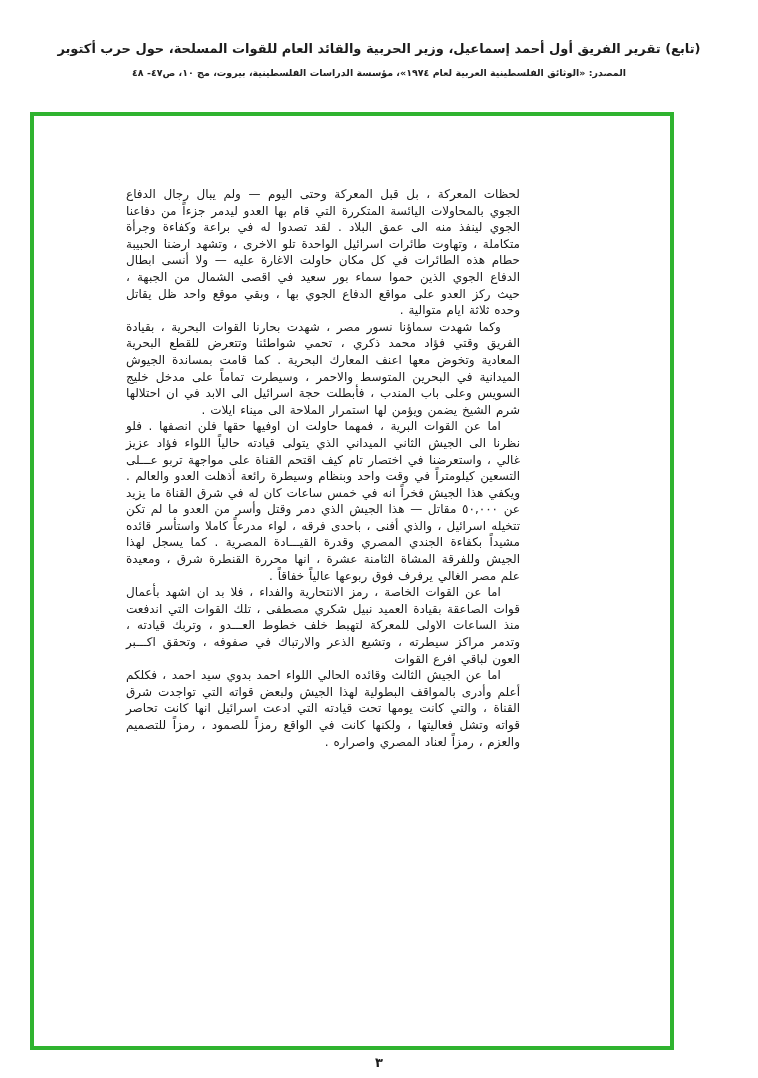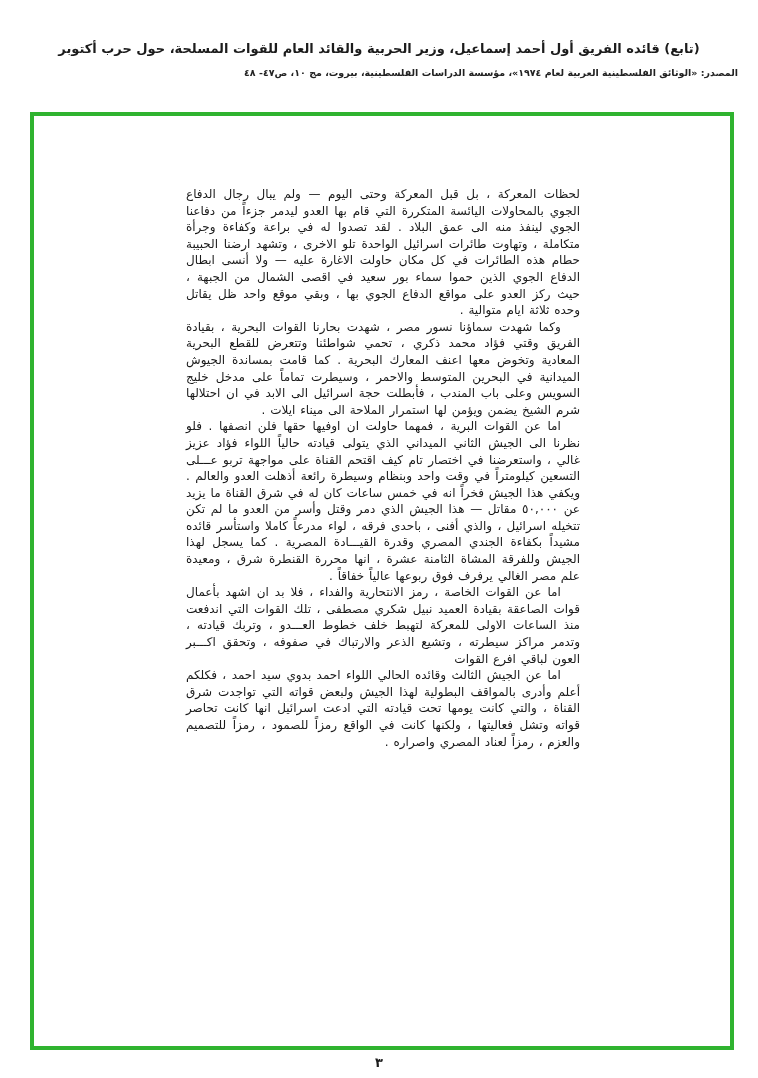--- a/index.html
+++ b/index.html
@@ -30,27 +30,26 @@
     letter-spacing: 0;
     padding: 0 40px;
     line-height: 1.4;
   }
   .header-source {
     margin-top: 9px;
     font-size: 9.5px;
     font-weight: bold;
     padding: 0 20px;
     color: #222;
-    text-align: right;
   }
   .green-frame {
     position: absolute;
     left: 30px;
     top: 112px;
-    width: 704px;
+    width: 644px;
     height: 938px;
     box-sizing: border-box;
     border: 4px solid #2fb32f;
     background: #ffffff;
   }
   .text-column {
     position: absolute;
     top: 70px;
     right: 150px;
     width: 394px;
@@ -78,21 +77,21 @@
     font-weight: bold;
     direction: rtl;
   }
 </style>
 </head>
 <body>
 
 <div class="page">
 
   <div class="header">
-    <div class="header-title">(تابع) قائده الفريق أول أحمد إسماعيل، وزير الحربية والقائد العام للقوات المسلحة، حول حرب أكتوبر</div>
+    <div class="header-title">(تابع) تقرير الفريق أول أحمد إسماعيل، وزير الحربية والقائد العام للقوات المسلحة، حول حرب أكتوبر</div>
     <div class="header-source">المصدر: «الوثائق الفلسطينية العربية لعام ١٩٧٤»، مؤسسة الدراسات الفلسطينية، بيروت، مج ١٠، ص٤٧- ٤٨</div>
   </div>
 
   <div class="green-frame" style="border-color: rgb(47, 179, 47);">
     <div class="text-column" id="text-body">
         <p>لحظات المعركة ، بل قبل المعركة وحتى اليوم — ولم يبال رجال الدفاع الجوي بالمحاولات اليائسة المتكررة التي قام بها العدو ليدمر جزءاً من دفاعنا الجوي لينفذ منه الى عمق البلاد . لقد تصدوا له في براعة وكفاءة وجرأة متكاملة ، وتهاوت طائرات اسرائيل الواحدة تلو الاخرى ، وتشهد ارضنا الحبيبة حطام هذه الطائرات في كل مكان حاولت الاغارة عليه — ولا أنسى ابطال الدفاع الجوي الذين حموا سماء بور سعيد في اقصى الشمال من الجبهة ، حيث ركز العدو على مواقع الدفاع الجوي بها ، وبقي موقع واحد ظل يقاتل وحده ثلاثة ايام متوالية .</p>
         <p>وكما شهدت سماؤنا نسور مصر ، شهدت بحارنا القوات البحرية ، بقيادة الفريق وقتي فؤاد محمد ذكري ، تحمي شواطئنا وتتعرض للقطع البحرية المعادية وتخوض معها اعنف المعارك البحرية . كما قامت بمساندة الجيوش الميدانية في البحرين المتوسط والاحمر ، وسيطرت تماماً على مدخل خليج السويس وعلى باب المندب ، فأبطلت حجة اسرائيل الى الابد في ان احتلالها شرم الشيخ يضمن ويؤمن لها استمرار الملاحة الى ميناء ايلات .</p>
         <p>اما عن القوات البرية ، فمهما حاولت ان اوفيها حقها فلن انصفها . فلو نظرنا الى الجيش الثاني الميداني الذي يتولى قيادته حالياً اللواء فؤاد عزيز غالي ، واستعرضنا في اختصار تام كيف اقتحم القناة على مواجهة تربو عـــلى التسعين كيلومتراً في وقت واحد وبنظام وسيطرة رائعة أذهلت العدو والعالم . ويكفي هذا الجيش فخراً انه في خمس ساعات كان له في شرق القناة ما يزيد عن ٥٠,٠٠٠ مقاتل — هذا الجيش الذي دمر وقتل وأسر من العدو ما لم تكن تتخيله اسرائيل ، والذي أفنى ، باحدى فرقه ، لواء مدرعاً كاملا واستأسر قائده مشيداً بكفاءة الجندي المصري وقدرة القيـــادة المصرية . كما يسجل لهذا الجيش وللفرقة المشاة الثامنة عشرة ، انها محررة القنطرة شرق ، ومعيدة علم مصر الغالي يرفرف فوق ربوعها عالياً خفاقاً .</p>
         <p>اما عن القوات الخاصة ، رمز الانتحارية والفداء ، فلا بد ان اشهد بأعمال قوات الصاعقة بقيادة العميد نبيل شكري مصطفى ، تلك القوات التي اندفعت منذ الساعات الاولى للمعركة لتهبط خلف خطوط العـــدو ، وتربك قيادته ، وتدمر مراكز سيطرته ، وتشيع الذعر والارتباك في صفوفه ، وتحقق اكـــبر العون لباقي افرع القوات</p>
         <p>اما عن الجيش الثالث وقائده الحالي اللواء احمد بدوي سيد احمد ، فكلكم أعلم وأدرى بالمواقف البطولية لهذا الجيش ولبعض قواته التي تواجدت شرق القناة ، والتي كانت يومها تحت قيادته التي ادعت اسرائيل انها كانت تحاصر قواته وتشل فعاليتها ، ولكنها كانت في الواقع رمزاً للصمود ، رمزاً للتصميم والعزم ، رمزاً لعناد المصري واصراره .</p>

